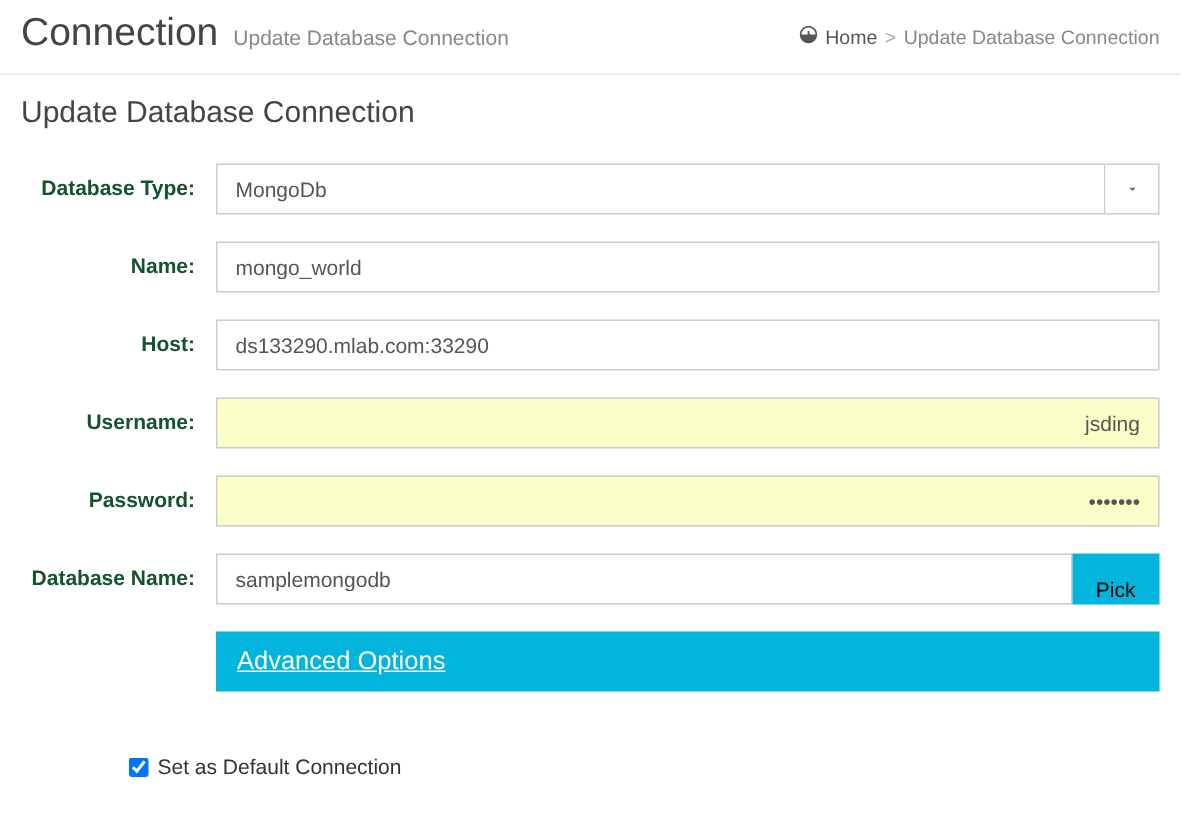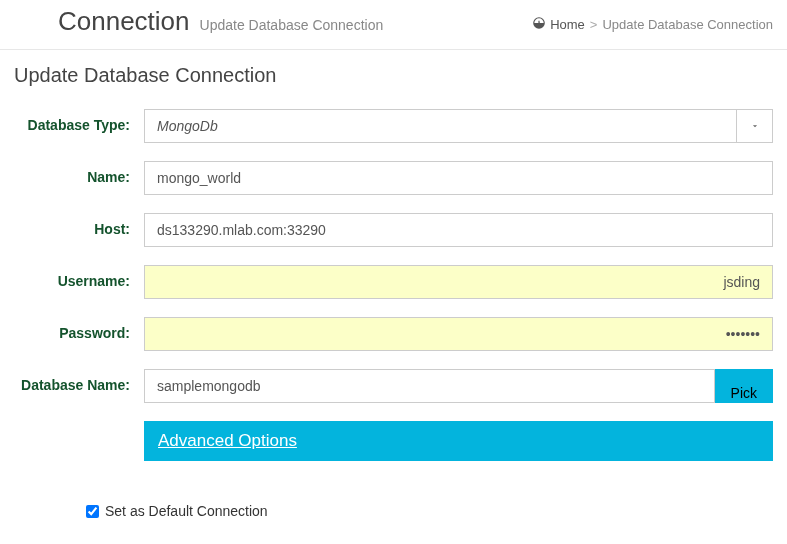--- a/index.html
+++ b/index.html
@@ -22,21 +22,20 @@
     }
     .header-left {
       display: flex;
       align-items: baseline;
       gap: 10px;
     }
     .page-title {
       font-size: 26px;
       font-weight: 400;
       color: #444;
-      margin-left: 44px;
     }
     .page-subtitle {
       font-size: 14px;
       color: #888;
     }
     .breadcrumbs {
       display: flex;
       align-items: center;
       gap: 5px;
       color: #888;
@@ -98,21 +97,20 @@
       color: #555;
     }
     .form-input.highlight {
       background: #fcffc8;
       text-align: right;
     }
     .form-select-display {
       flex: 1;
       display: flex;
       align-items: center;
-      font-style: italic;
     }
     .select-caret-btn {
       width: 36px;
       height: 34px;
       border: 1px solid #ccc;
       border-left: none;
       background: #fff;
       display: flex;
       align-items: center;
       justify-content: center;

